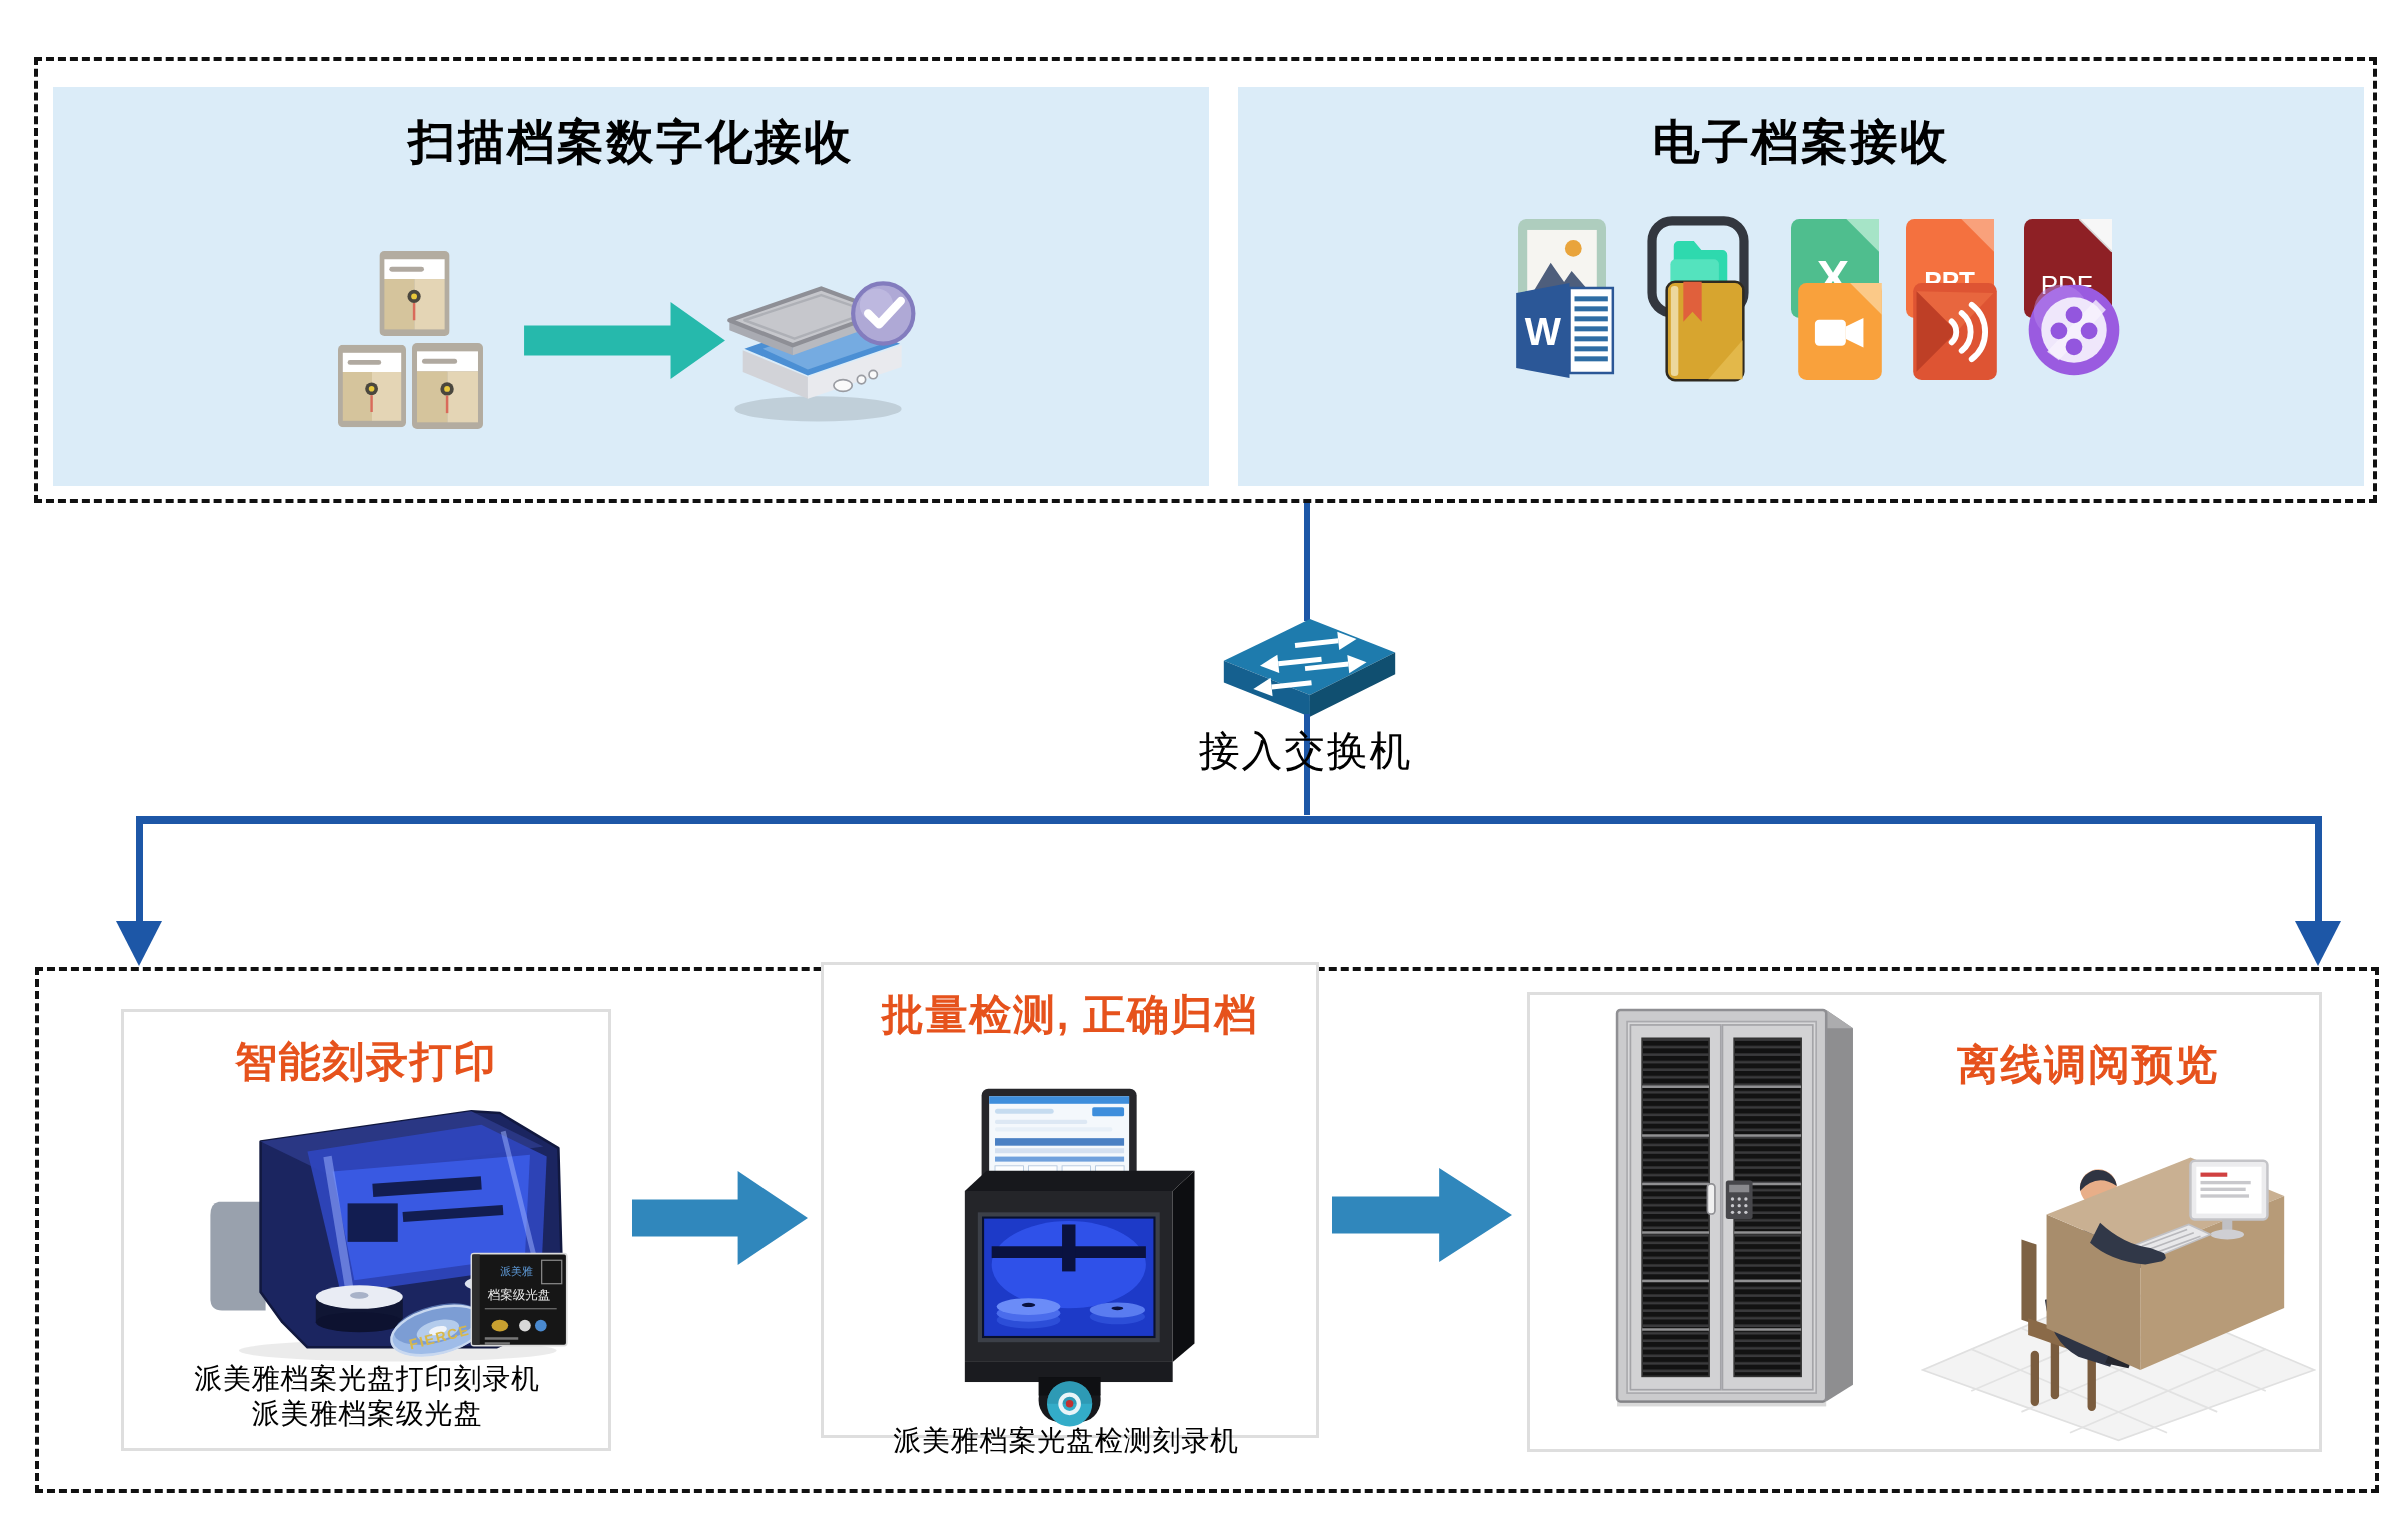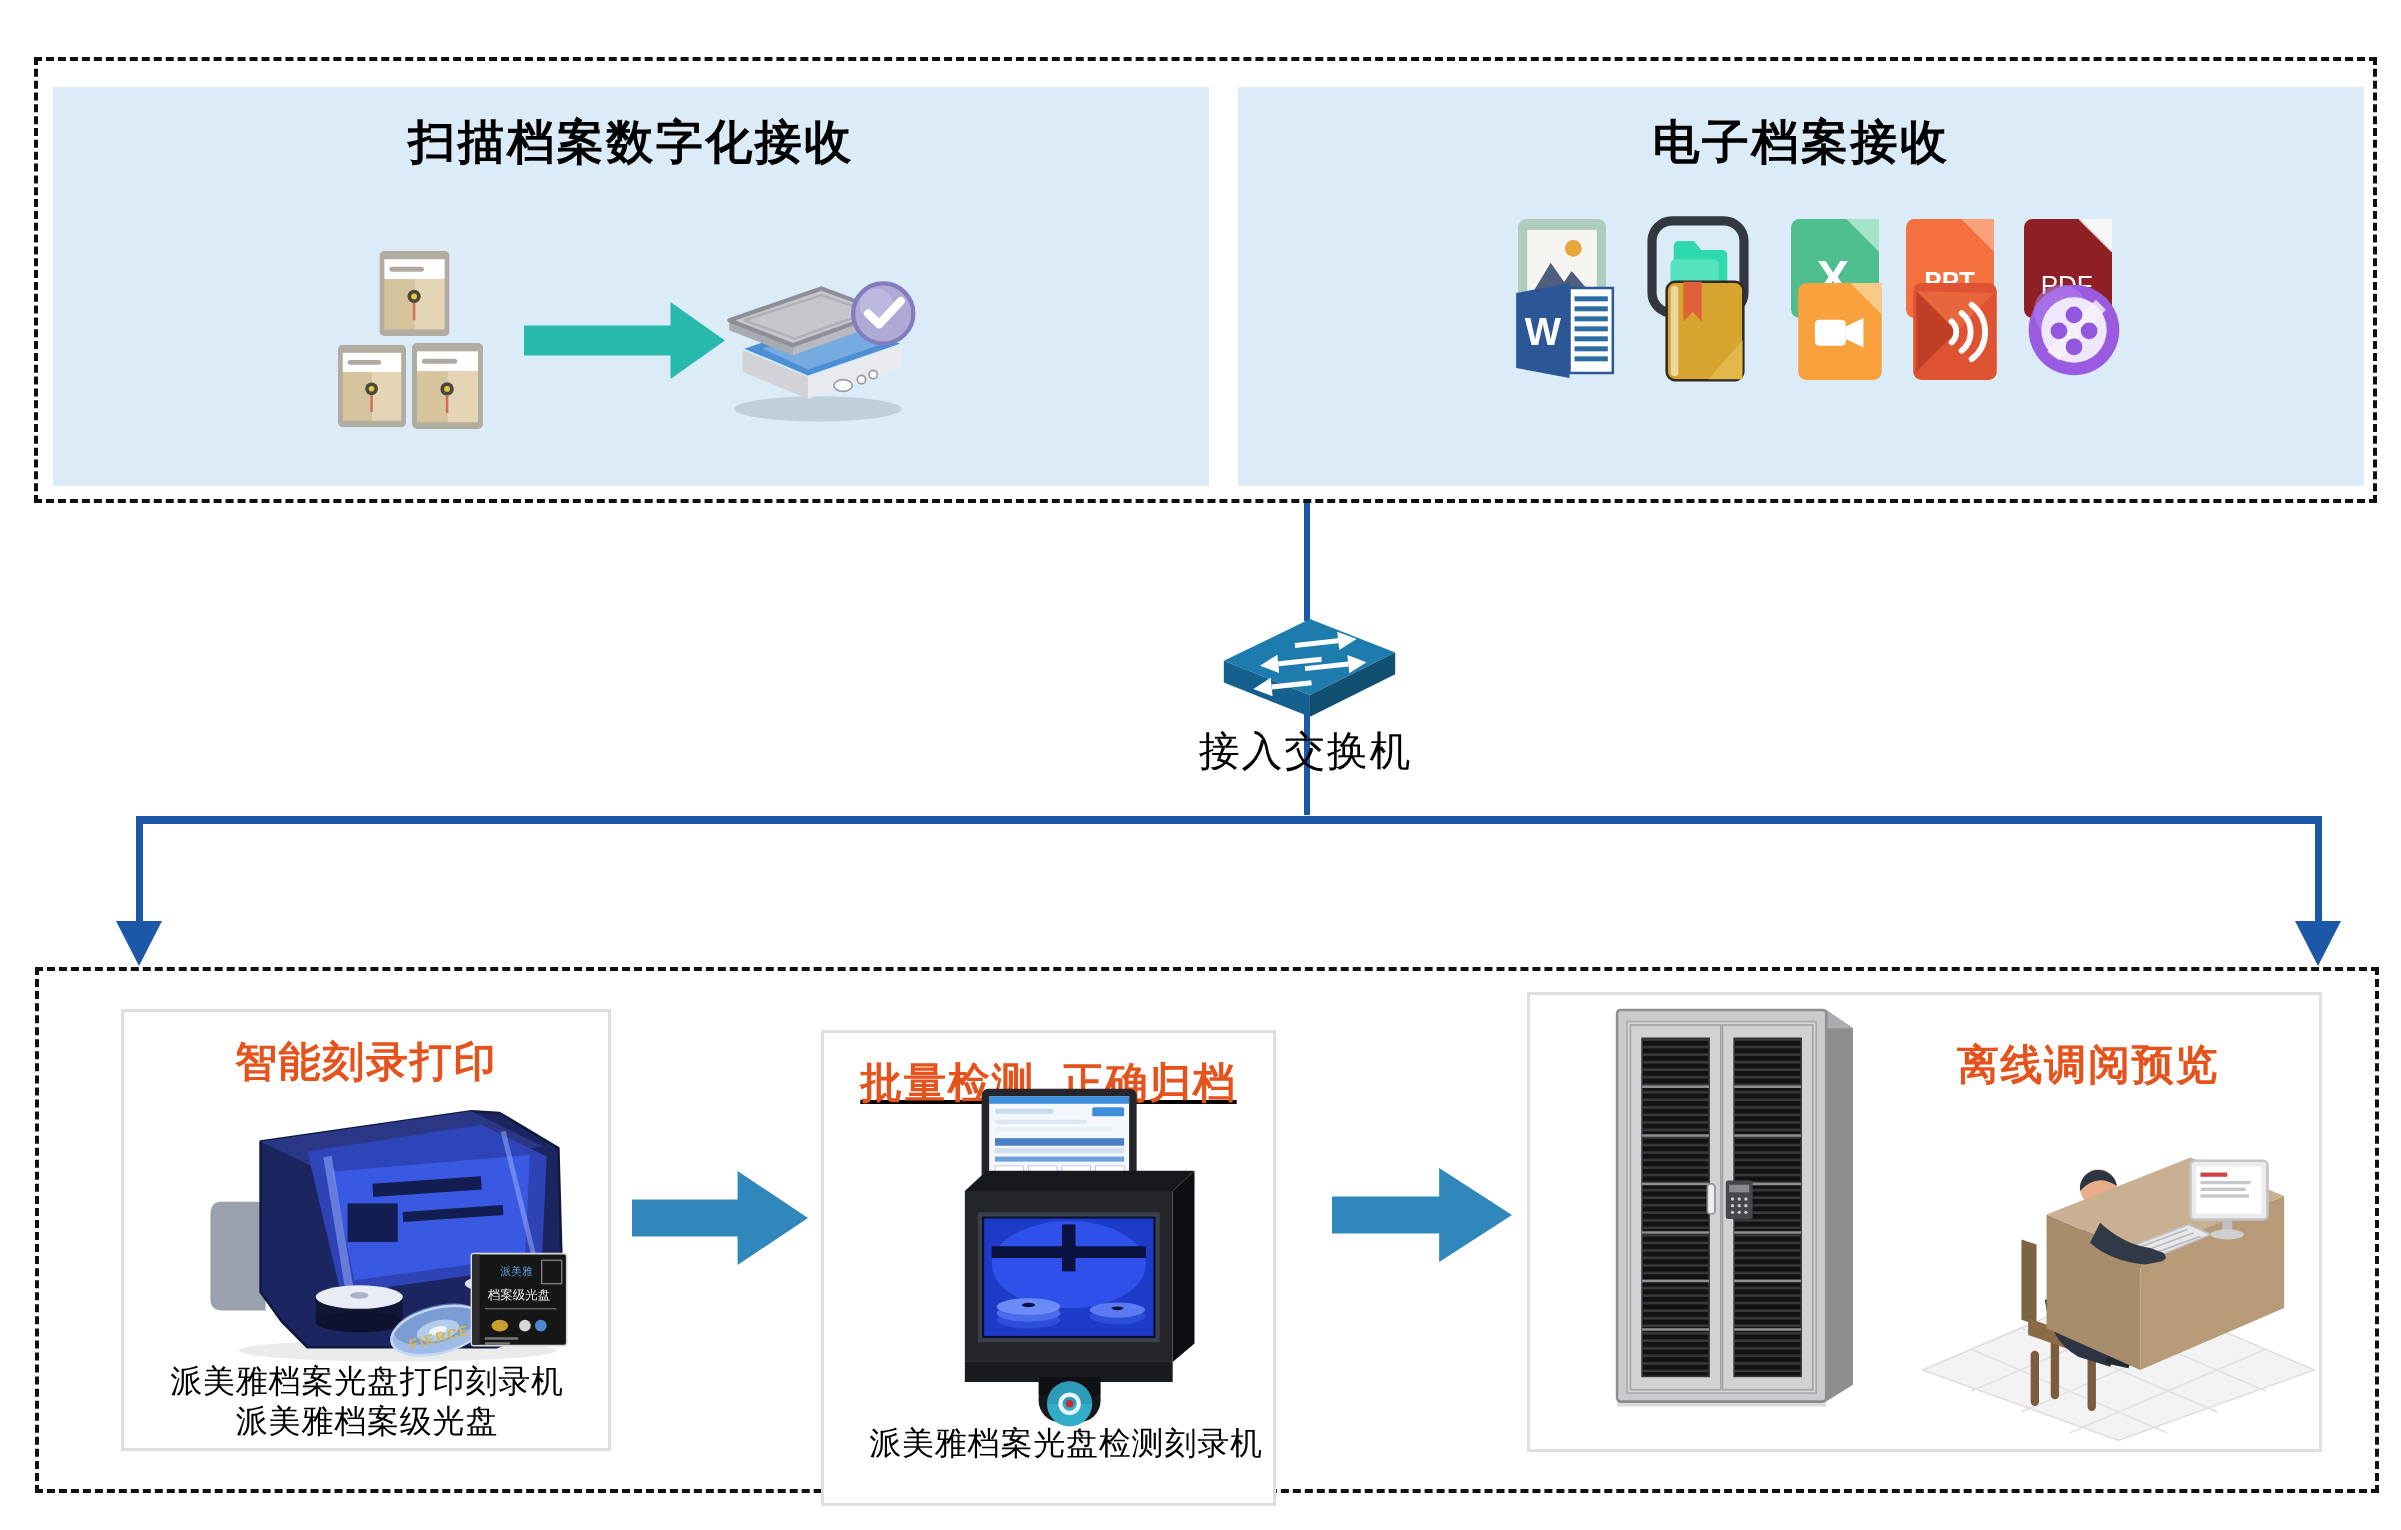--- a/index.html
+++ b/index.html
@@ -9,21 +9,21 @@
   }
   html,body{margin:0;padding:0;background:#fff;}
   body{font-family:"Liberation Sans","DejaVu Sans",sans-serif;}
   #canvas{position:relative;width:2401px;height:1530px;background:#fff;overflow:hidden;}
   .abs{position:absolute;}
   .dashed-frame{position:absolute;border:4.2px dashed var(--dash-color);box-sizing:border-box;background:transparent;}
   .panel{position:absolute;background:var(--panel-blue);}
   .panel-title{font-size:47px;font-weight:bold;color:#000;text-align:center;padding-top:24px;letter-spacing:2.5px;}
   .white-box{position:absolute;background:#fff;border:3.4px solid var(--box-border);box-sizing:border-box;}
   .box-title{font-size:42px;font-weight:bold;color:var(--accent-orange);text-align:center;margin-top:22px;letter-spacing:1.7px;}
-  .caption{position:absolute;font-size:32px;color:#000;text-align:center;line-height:1.24;letter-spacing:0.8px;}
+  .caption{position:absolute;font-size:28px;color:#000;text-align:center;line-height:1.24;letter-spacing:0.8px;}
   .caption3{font-size:38px;}
   .line{position:absolute;background:var(--connector-blue);}
   .arrow-down{position:absolute;width:0;height:0;border-left:23.5px solid transparent;border-right:23.5px solid transparent;border-top:45px solid var(--connector-blue);}
   .switch-label{position:absolute;font-size:41px;color:#000;text-align:center;letter-spacing:1.7px;}
   svg{display:block;}
   .icon-svg{position:absolute;}
 </style>
 </head>
 <body>
 
@@ -257,21 +257,21 @@
 
   <div class="caption" style="left:126px;top:1362px;width:482px;">
     <div>派美雅档案光盘打印刻录机</div>
     <div>派美雅档案级光盘</div>
   </div>
 
   <svg class="icon-svg" style="left:632px;top:1171px" width="176" height="94" viewBox="0 0 210 112">
     <polygon points="0,34 126,34 126,0 210,56 126,112 126,78 0,78" fill="#3087BC"></polygon>
   </svg>
 
-  <div class="white-box" style="left:821px;top:1030px;width:455px;height:476px;text-decoration:underline;">
+  <div class="white-box" style="left:821px;top:962px;width:498px;height:476px;">
     <div class="box-title">批量检测, 正确归档</div>
   </div>
 
   <svg class="icon-svg" style="left:963px;top:1082px" width="235" height="352" viewBox="0 0 280 420">
     <rect x="22" y="8" width="185" height="132" rx="8" fill="#26262A"></rect>
     <rect x="31" y="17" width="167" height="113" fill="#F4F8FC"></rect>
     <rect x="31" y="17" width="167" height="9" fill="#3E8EDC"></rect>
     <rect x="38" y="32" width="70" height="6" rx="3" fill="#C6DCF0"></rect>
     <rect x="154" y="30" width="38" height="11" rx="2" fill="#3E8EDC"></rect>
     <rect x="38" y="45" width="110" height="5" rx="2" fill="#DDE8F4"></rect>

